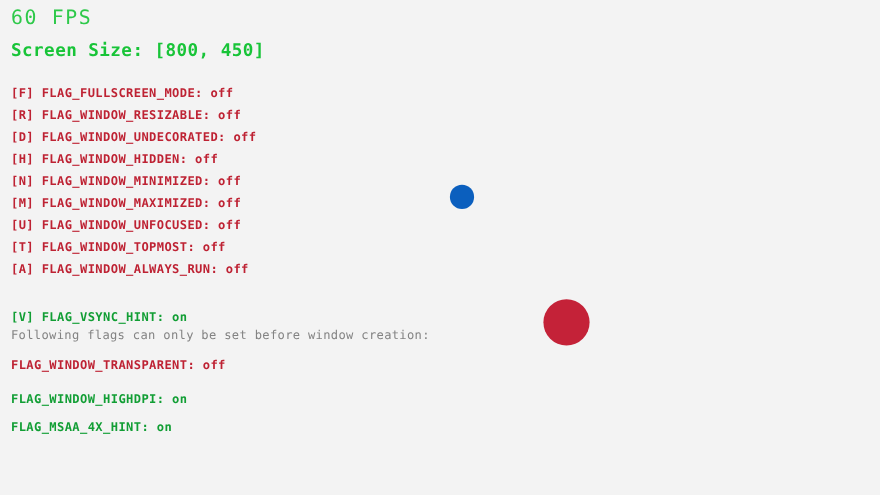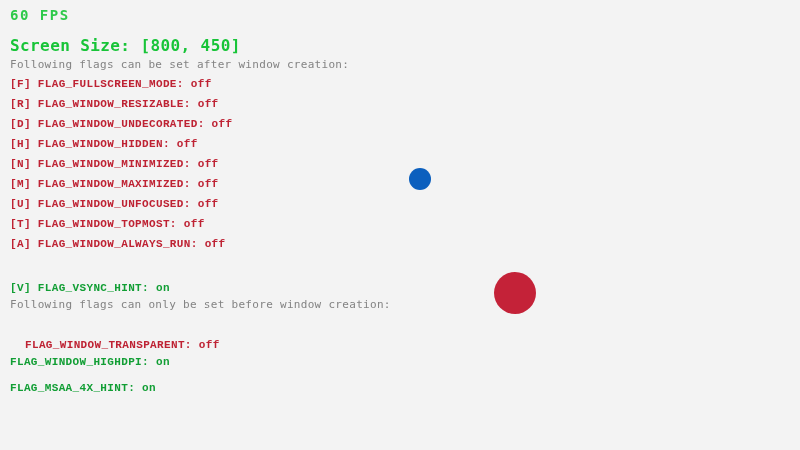--- a/index.html
+++ b/index.html
@@ -21,22 +21,22 @@
   .txt {
     position: absolute;
     white-space: pre;
     font-family: "DejaVu Sans Mono", monospace;
     letter-spacing: 0.2px;
     line-height: 1;
   }
   #fps-counter {
     left: 10px;
     top: 8px;
-    font-size: 14px;
-    font-weight: bold;
+    font-size: 18px;
+    font-weight: normal;
     color: #2ec94a;
     letter-spacing: 1.5px;
   }
   #screen-size-label {
     left: 10px;
     top: 38px;
     font-size: 16px;
     font-weight: bold;
     color: #18c438;
     letter-spacing: 0.4px;
@@ -45,21 +45,20 @@
     left: 10px;
     font-size: 11px;
     color: #838383;
     letter-spacing: 0.3px;
   }
   .flag-line {
     left: 10px;
     font-size: 11px;
     letter-spacing: 0.35px;
     font-weight: bold;
-    font-family: Liberation Mono, monospace;
   }
   .flag-off { color: #be2233; }
   .flag-on  { color: #119e34; margin-top: 24px; }
 
   .circle {
     position: absolute;
     border-radius: 50%;
   }
   #circle-blue {
     background: #0b5fbe;
@@ -70,40 +69,39 @@
 </style>
 </head>
 <body>
 
 <div id="app" style="background: rgb(243, 243, 243);">
 
   <div class="txt" id="fps-counter">60 FPS</div>
 
   <div class="txt" id="screen-size-label">Screen Size: [800, 450]</div>
 
-  <div class="txt section-header" style="top:59px;">Following flags can be set after window creation:</div>
 
   <div id="runtime-flag-list">
       <div class="txt flag-line flag-off" style="top: 79px;">[F] FLAG_FULLSCREEN_MODE: off</div>
       <div class="txt flag-line flag-off" style="top: 99px;">[R] FLAG_WINDOW_RESIZABLE: off</div>
       <div class="txt flag-line flag-off" style="top: 119px;">[D] FLAG_WINDOW_UNDECORATED: off</div>
       <div class="txt flag-line flag-off" style="top: 139px;">[H] FLAG_WINDOW_HIDDEN: off</div>
       <div class="txt flag-line flag-off" style="top: 159px;">[N] FLAG_WINDOW_MINIMIZED: off</div>
       <div class="txt flag-line flag-off" style="top: 179px;">[M] FLAG_WINDOW_MAXIMIZED: off</div>
       <div class="txt flag-line flag-off" style="top: 199px;">[U] FLAG_WINDOW_UNFOCUSED: off</div>
       <div class="txt flag-line flag-off" style="top: 219px;">[T] FLAG_WINDOW_TOPMOST: off</div>
       <div class="txt flag-line flag-off" style="top: 239px; text-align: center;">[A] FLAG_WINDOW_ALWAYS_RUN: off</div>
       <div class="txt flag-line flag-on" style="top: 259px;">[V] FLAG_VSYNC_HINT: on</div>
     </div>
 
   <div class="txt section-header" style="top:299px;">Following flags can only be set before window creation:</div>
 
   <div id="creation-flag-list">
       <div class="txt flag-line flag-on" style="top: 333px;">FLAG_WINDOW_HIGHDPI: on</div>
-      <div class="txt flag-line flag-off" style="top: 340px; margin-left: 15px;">FLAG_WINDOW_TRANSPARENT: off</div>
+      <div class="txt flag-line flag-off" style="top: 326px;">FLAG_WINDOW_TRANSPARENT: off</div>
       <div class="txt flag-line flag-on" style="top: 359px;">FLAG_MSAA_4X_HINT: on</div>
     </div>
 
   <div class="circle" id="circle-blue" style="left: 409px; top: 168px; width: 22px; height: 22px; background: rgb(11, 95, 190);"></div>
 
   <div class="circle" id="circle-red" style="left: 494px; top: 272px; width: 42px; height: 42px; background: rgb(196, 34, 56);"></div>
 
 </div>
 
 </body></html>

